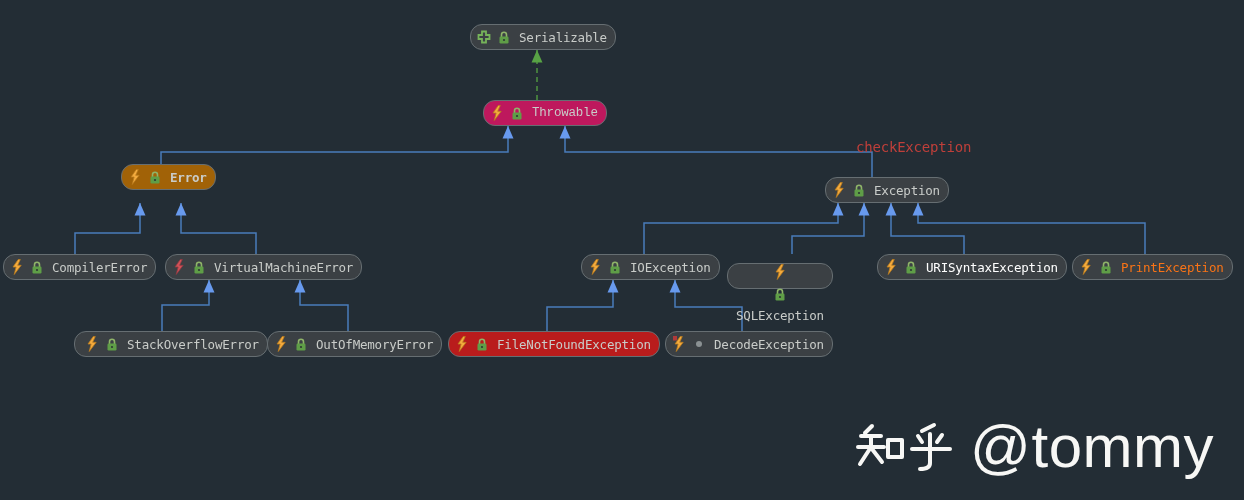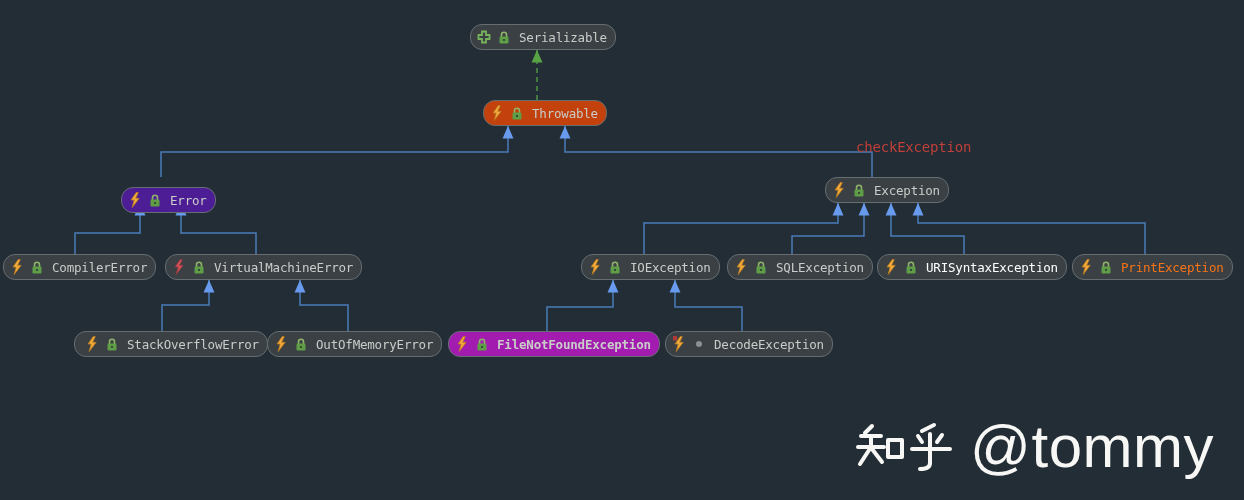--- a/index.html
+++ b/index.html
@@ -100,36 +100,36 @@
         </span>
         <span class="nicon">
           <svg width="12" height="15" viewBox="0 0 12 15">
             <path d="M3.5 7 V4.8 a2.5 2.5 0 0 1 5 0 V7" fill="none" stroke="#8fb469" stroke-width="1.6"></path>
             <rect x="1.5" y="6.5" width="9" height="7" rx="1.2" fill="#5f9e47"></rect>
             <circle cx="6" cy="10" r="1.1" fill="#2c3833"></circle>
           </svg>
         </span>
         <span class="nlabel">Serializable</span>
       </div>
-      <div class="node" style="left: 483px; top: 100px; background: #c2410c; border-color: rgb(102, 110, 114); color: rgb(201, 204, 201);">
+      <div class="node" style="left: 483px; top: 100px; background: #be185d; border-color: rgb(102, 110, 114); color: rgb(201, 204, 201); font-family: Liberation Mono, monospace;">
         <span class="nicon">
           <svg width="12" height="16" viewBox="0 0 12 16">
             <polygon points="7.2,0.5 2,8 5.1,8 3.2,15.5 10.2,6.3 6.7,6.3 9.3,0.5" fill="#f3aa3d" stroke="#b97b1e" stroke-width="0.8"></polygon>
           </svg>
         </span>
         <span class="nicon">
           <svg width="12" height="15" viewBox="0 0 12 15">
             <path d="M3.5 7 V4.8 a2.5 2.5 0 0 1 5 0 V7" fill="none" stroke="#8fb469" stroke-width="1.6"></path>
             <rect x="1.5" y="6.5" width="9" height="7" rx="1.2" fill="#5f9e47"></rect>
             <circle cx="6" cy="10" r="1.1" fill="#2c3833"></circle>
           </svg>
         </span>
         <span class="nlabel">Throwable</span>
       </div>
-      <div class="node" style="left: 121px; top: 187px; background: #4c1d95; border-color: rgb(102, 110, 114); color: rgb(201, 204, 201);">
+      <div class="node" style="left: 121px; top: 164px; background: #a16207; border-color: rgb(102, 110, 114); color: rgb(201, 204, 201); font-weight: bold;">
         <span class="nicon">
           <svg width="12" height="16" viewBox="0 0 12 16">
             <polygon points="7.2,0.5 2,8 5.1,8 3.2,15.5 10.2,6.3 6.7,6.3 9.3,0.5" fill="#f3aa3d" stroke="#b97b1e" stroke-width="0.8"></polygon>
           </svg>
         </span>
         <span class="nicon">
           <svg width="12" height="15" viewBox="0 0 12 15">
             <path d="M3.5 7 V4.8 a2.5 2.5 0 0 1 5 0 V7" fill="none" stroke="#8fb469" stroke-width="1.6"></path>
             <rect x="1.5" y="6.5" width="9" height="7" rx="1.2" fill="#5f9e47"></rect>
             <circle cx="6" cy="10" r="1.1" fill="#2c3833"></circle>
@@ -190,21 +190,21 @@
         </span>
         <span class="nicon">
           <svg width="12" height="15" viewBox="0 0 12 15">
             <path d="M3.5 7 V4.8 a2.5 2.5 0 0 1 5 0 V7" fill="none" stroke="#8fb469" stroke-width="1.6"></path>
             <rect x="1.5" y="6.5" width="9" height="7" rx="1.2" fill="#5f9e47"></rect>
             <circle cx="6" cy="10" r="1.1" fill="#2c3833"></circle>
           </svg>
         </span>
         <span class="nlabel">IOException</span>
       </div>
-      <div class="node" style="left: 727px; top: 254px; background: rgb(59, 64, 68); border-color: rgb(102, 110, 114); color: rgb(201, 204, 201);">
+      <div class="node" style="left: 727px; top: 263px; background: rgb(59, 64, 68); border-color: rgb(102, 110, 114); color: rgb(201, 204, 201); flex-direction: column;">
         <span class="nicon">
           <svg width="12" height="16" viewBox="0 0 12 16">
             <polygon points="7.2,0.5 2,8 5.1,8 3.2,15.5 10.2,6.3 6.7,6.3 9.3,0.5" fill="#f3aa3d" stroke="#b97b1e" stroke-width="0.8"></polygon>
           </svg>
         </span>
         <span class="nicon">
           <svg width="12" height="15" viewBox="0 0 12 15">
             <path d="M3.5 7 V4.8 a2.5 2.5 0 0 1 5 0 V7" fill="none" stroke="#8fb469" stroke-width="1.6"></path>
             <rect x="1.5" y="6.5" width="9" height="7" rx="1.2" fill="#5f9e47"></rect>
             <circle cx="6" cy="10" r="1.1" fill="#2c3833"></circle>
@@ -265,21 +265,21 @@
         </span>
         <span class="nicon">
           <svg width="12" height="15" viewBox="0 0 12 15">
             <path d="M3.5 7 V4.8 a2.5 2.5 0 0 1 5 0 V7" fill="none" stroke="#8fb469" stroke-width="1.6"></path>
             <rect x="1.5" y="6.5" width="9" height="7" rx="1.2" fill="#5f9e47"></rect>
             <circle cx="6" cy="10" r="1.1" fill="#2c3833"></circle>
           </svg>
         </span>
         <span class="nlabel">OutOfMemoryError</span>
       </div>
-      <div class="node" style="left: 448px; top: 331px; background: #a21caf; border-color: rgb(102, 110, 114); color: rgb(201, 204, 201); font-weight: bold;">
+      <div class="node" style="left: 448px; top: 331px; background: #b91c1c; border-color: rgb(102, 110, 114); color: rgb(201, 204, 201);">
         <span class="nicon">
           <svg width="12" height="16" viewBox="0 0 12 16">
             <polygon points="7.2,0.5 2,8 5.1,8 3.2,15.5 10.2,6.3 6.7,6.3 9.3,0.5" fill="#f3aa3d" stroke="#b97b1e" stroke-width="0.8"></polygon>
           </svg>
         </span>
         <span class="nicon">
           <svg width="12" height="15" viewBox="0 0 12 15">
             <path d="M3.5 7 V4.8 a2.5 2.5 0 0 1 5 0 V7" fill="none" stroke="#8fb469" stroke-width="1.6"></path>
             <rect x="1.5" y="6.5" width="9" height="7" rx="1.2" fill="#5f9e47"></rect>
             <circle cx="6" cy="10" r="1.1" fill="#2c3833"></circle>

